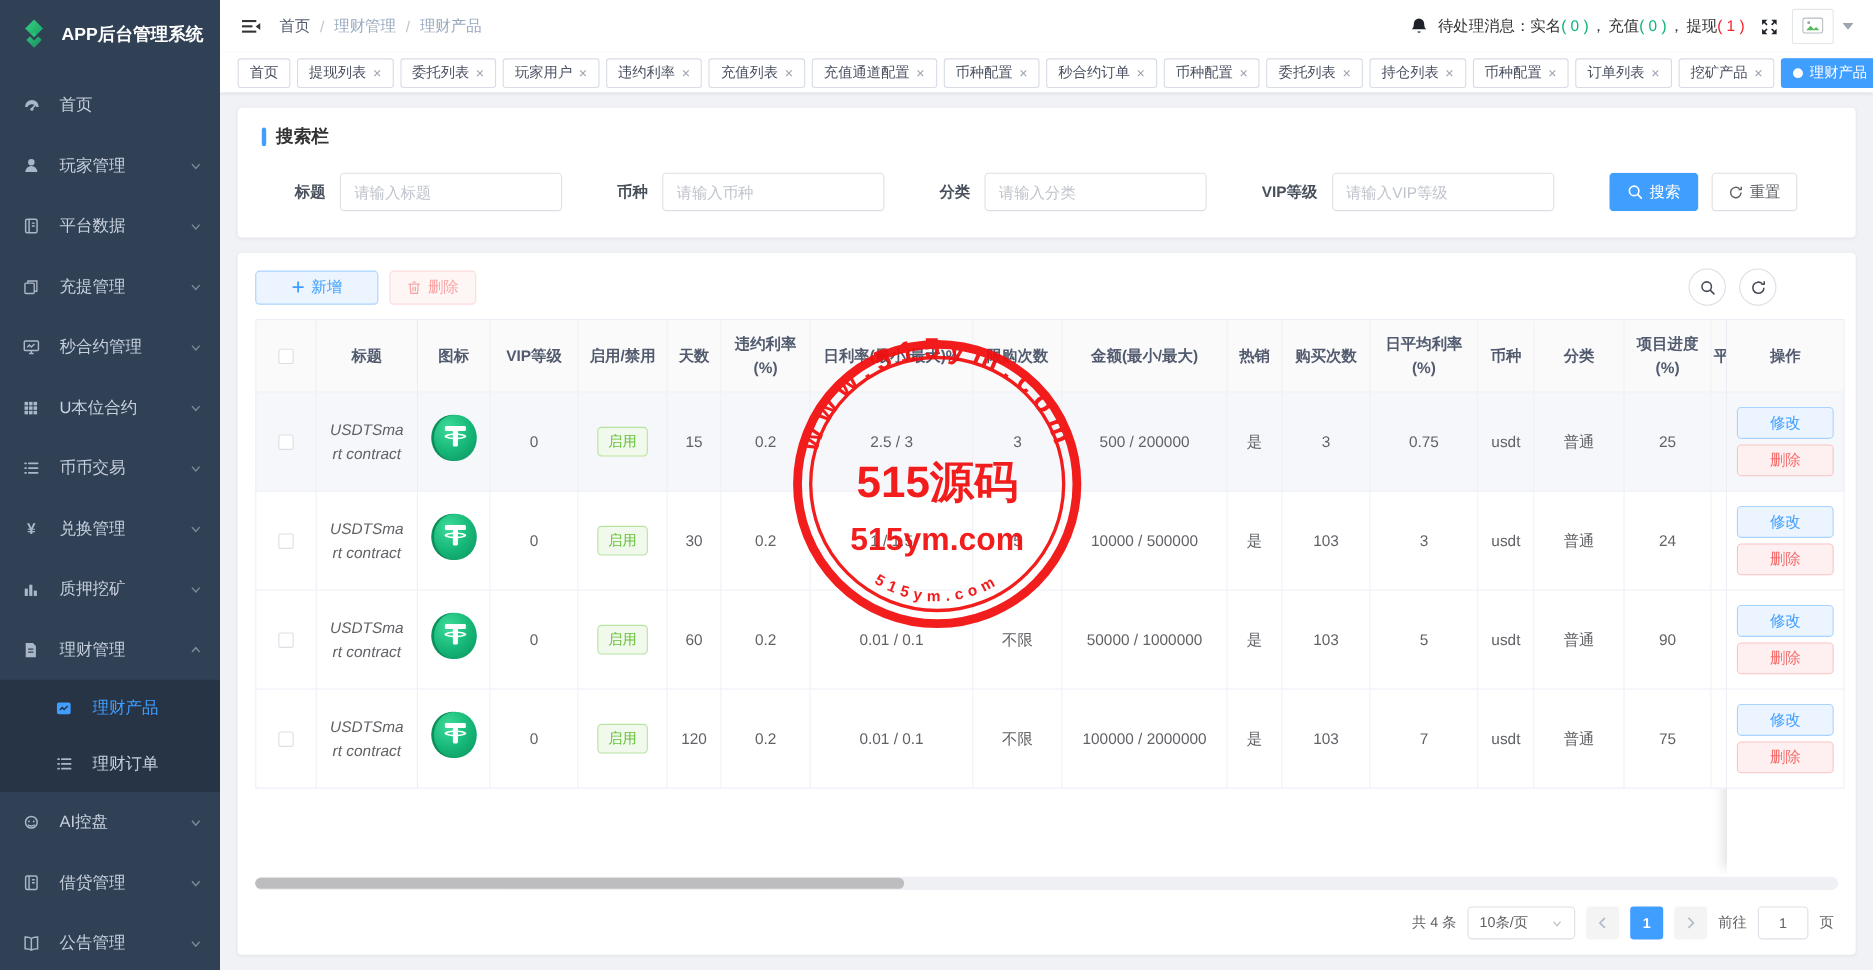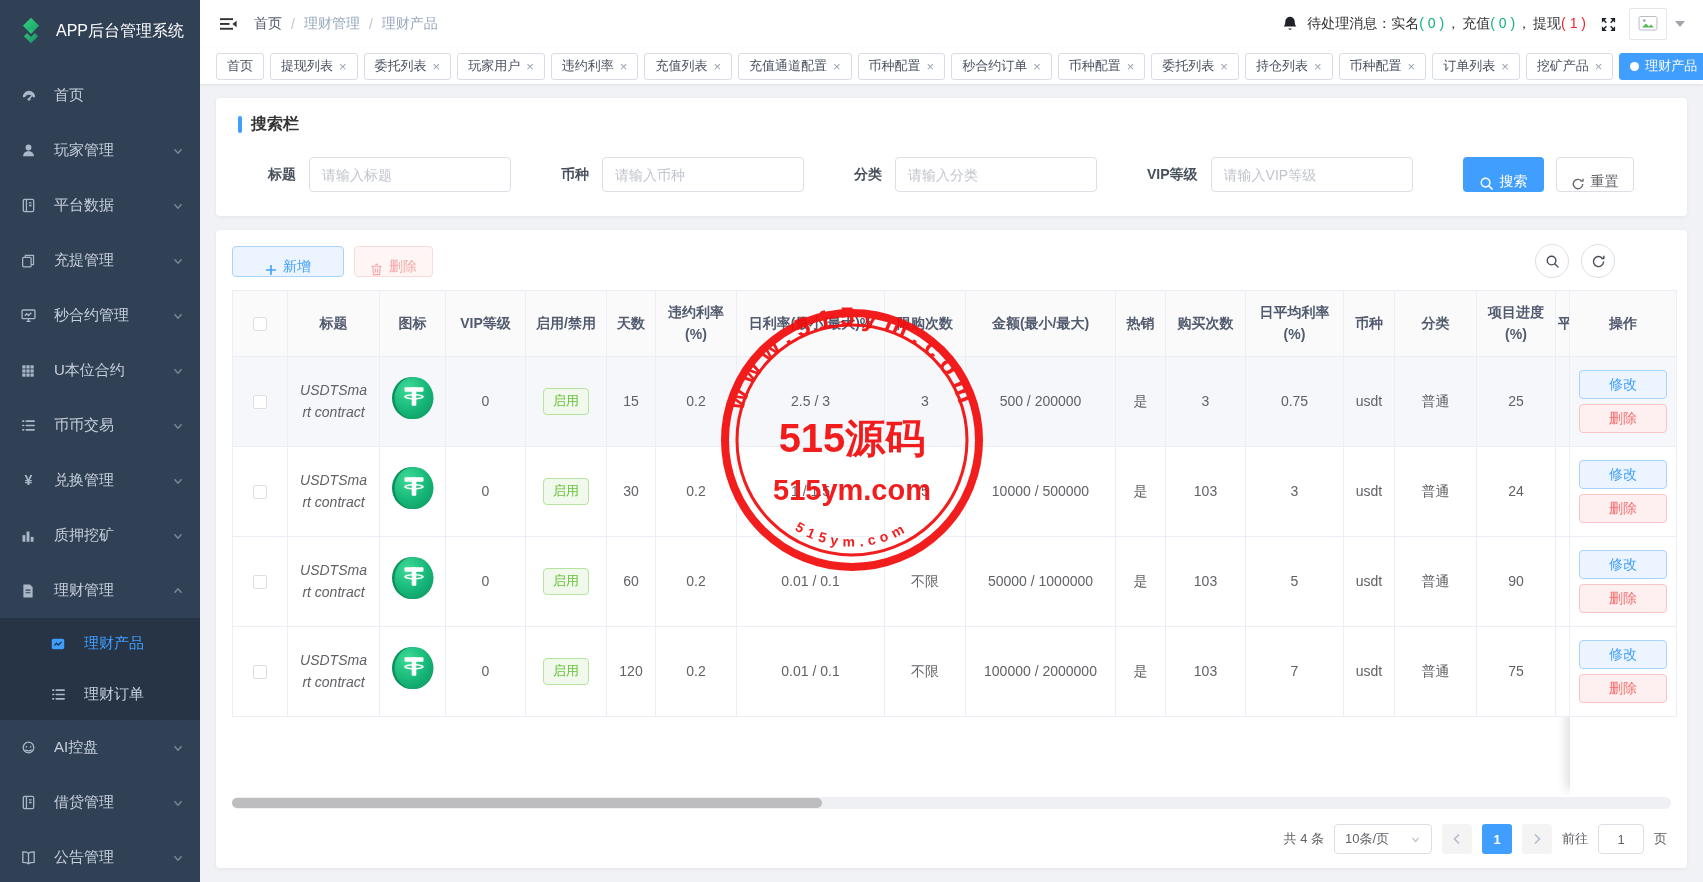--- a/index.html
+++ b/index.html
@@ -2,21 +2,21 @@
 <html><head>
 <meta charset="utf-8">
 <style>
   * { box-sizing: border-box; margin: 0; padding: 0; }
   html,body { width:1703px; height:882px; overflow:hidden; }
   body { font-family:"Liberation Sans","DejaVu Sans",sans-serif; font-size:14px; color:#303133; }
   .app { position:relative; display:flex; width:1703px; height:882px; background:#f0f2f5; overflow:hidden; }
 
   
   .sidebar { width:200px; flex-shrink:0; background:#304156; display:flex; flex-direction:column; overflow:hidden; }
-  .logo { height:62px; display:flex; align-items:center; gap:10px; padding-left:16px; color:#fff; font-weight:normal; font-size:16px; flex-shrink:0; }
+  .logo { height:62px; display:flex; align-items:center; gap:10px; padding-left:16px; color:#fff; font-weight:bold; font-size:16px; flex-shrink:0; }
   .menu { flex:1; overflow:hidden; padding-top:6px; }
   .menu-item { height:55px; display:flex; align-items:center; padding:0 16px 0 20px; font-size:15px; color:#c6cfdc; cursor:pointer; }
   .menu-item .mi-icon { width:22px; margin-right:12px; display:flex; align-items:center; color:#aab7c8; }
   .menu-item .mi-label { flex:1; }
   .menu-item .mi-arrow { color:#7c8a9c; display:flex; }
   .submenu { background:#263445; }
   .submenu .menu-item { height:51px; padding-left:50px; }
   .submenu .menu-item.active { color:#409EFF; }
   .submenu .menu-item.active .mi-icon { color:#409EFF; }
 
@@ -49,21 +49,21 @@
   .card { background:#fff; border-radius:4px; box-shadow:0 1px 4px rgba(0,21,41,.06); }
 
   .search-card { padding:16px 22px 24px; flex-shrink:0; }
   .sc-title { display:flex; align-items:center; gap:9px; font-size:16px; font-weight:bold; color:#333; }
   .sc-bar { width:4px; height:17px; background:#409EFF; border-radius:2px; }
   .sc-fields { display:flex; align-items:center; margin-top:22px; padding-left:30px; }
   .field { display:flex; align-items:center; margin-right:50px; }
   .field label { font-size:14px; color:#47505b; font-weight:bold; white-space:nowrap; }
   .field input { width:202px; height:35px; border:1px solid #dcdfe6; border-radius:4px; padding:0 12px; font-size:14px; color:#606266; margin-left:13px; outline:none; }
   input::placeholder { color:#c0c4cc; }
-  .btn { display:inline-flex; align-items:flex-end; gap:6px; border-radius:4px; font-size:14px; cursor:pointer; border:1px solid transparent;font-family:Liberation Mono, monospace; }
+  .btn { display:inline-flex; align-items:center; gap:6px; border-radius:4px; font-size:14px; cursor:pointer; border:1px solid transparent;font-family:Liberation Mono, monospace; }
   .btn-search { height:35px; padding:0 15px; background:#409EFF; color:#fff; }
   .btn-reset { height:35px; padding:0 14px; background:#fff; border-color:#dcdfe6; color:#606266; margin-left:12px; }
 
   .table-card { flex:1; padding:14px 16px; display:flex; flex-direction:column; overflow:hidden; }
   .tc-toolbar { display:flex; align-items:center; flex-shrink:0; }
   .btn-add { height:31px; padding:0 32px; background:#ecf5ff; border-color:#a9d3ff; color:#409EFF; }
   .btn-del { height:31px; padding:0 15px; background:#fef0f0; border-color:#fbc4c4; color:#f56c6c; opacity:.62; margin-left:10px; }
   .tc-tools { margin-left:auto; margin-right:56px; display:flex; gap:12px; }
   .circle-btn { width:34px; height:34px; border:1px solid #dcdfe6; border-radius:50%; display:flex; align-items:center; justify-content:center; color:#454c55; background:#fff; cursor:pointer; }
 

